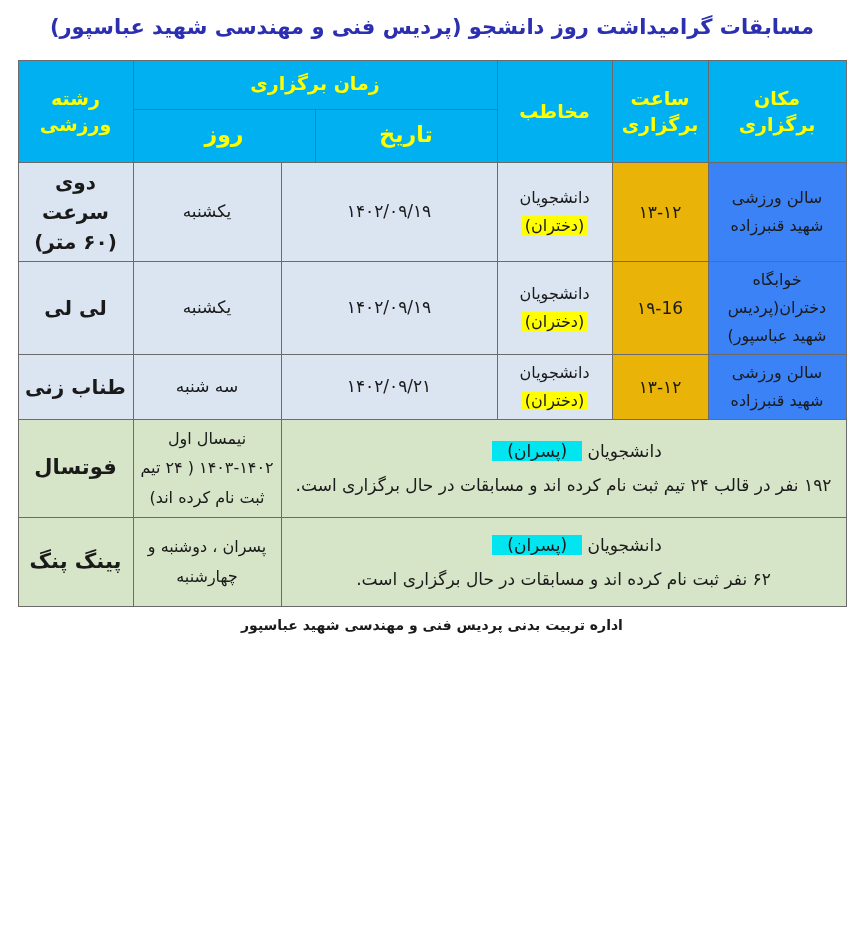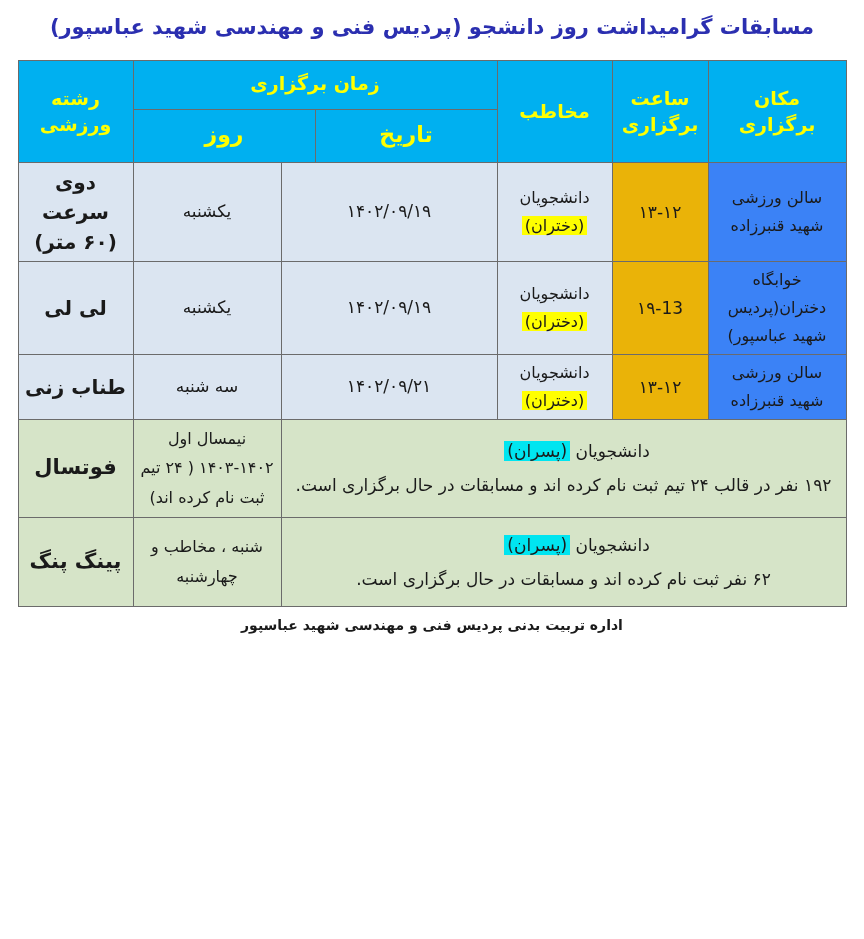--- a/index.html
+++ b/index.html
@@ -122,21 +122,21 @@
     line-height: 2.0;
     padding: 10px 14px;
     text-align: center;
   }
   .hl-yellow {
     background: #ffff00;
     padding: 0 3px;
   }
   .hl-cyan {
     background: #00e5f0;
-    padding: 0 3px;
+    padding: 0 15px;
     margin-left: 27px;
   }
   .footer {
     text-align: center;
     font-size: 14px;
     font-weight: bold;
     color: #1a1a1a;
     margin-top: 10px;
   }
 </style>
@@ -181,21 +181,21 @@
           <span>دانشجویان</span><br>
           <span class="hl-yellow">(دختران)</span>
         </td>
         <td class="date">۱۴۰۲/۰۹/۱۹</td>
         <td class="day">یکشنبه</td>
         <td class="sport">دوی سرعت (۶۰ متر)</td>
       </tr>
 
       <tr>
         <td class="place">خوابگاه دختران(پردیس شهید عباسپور)</td>
-        <td class="time">۱۹-13</td>
+        <td class="time">۱۹-16</td>
         <td class="audience">
           <span>دانشجویان</span><br>
           <span class="hl-yellow">(دختران)</span>
         </td>
         <td class="date">۱۴۰۲/۰۹/۱۹</td>
         <td class="day">یکشنبه</td>
         <td class="sport">لی لی</td>
       </tr>
 
       <tr>
@@ -223,21 +223,21 @@
       </tr>
 
       <tr class="green">
         <td class="wide" colspan="4">
           <div>
             <span>دانشجویان</span>
             <span class="hl-cyan">(پسران)</span>
           </div>
           <div>۶۲ نفر ثبت نام کرده اند و مسابقات در حال برگزاری است.</div>
         </td>
-        <td class="dayinfo">شنبه ، مخاطب و چهارشنبه</td>
+        <td class="dayinfo">پسران ، دوشنبه و چهارشنبه</td>
         <td class="sport">پینگ پنگ</td>
       </tr>
 
     </tbody>
   </table>
 
   <div class="footer">اداره تربیت بدنی پردیس فنی و مهندسی شهید عباسپور</div>
 
 </div>
 

